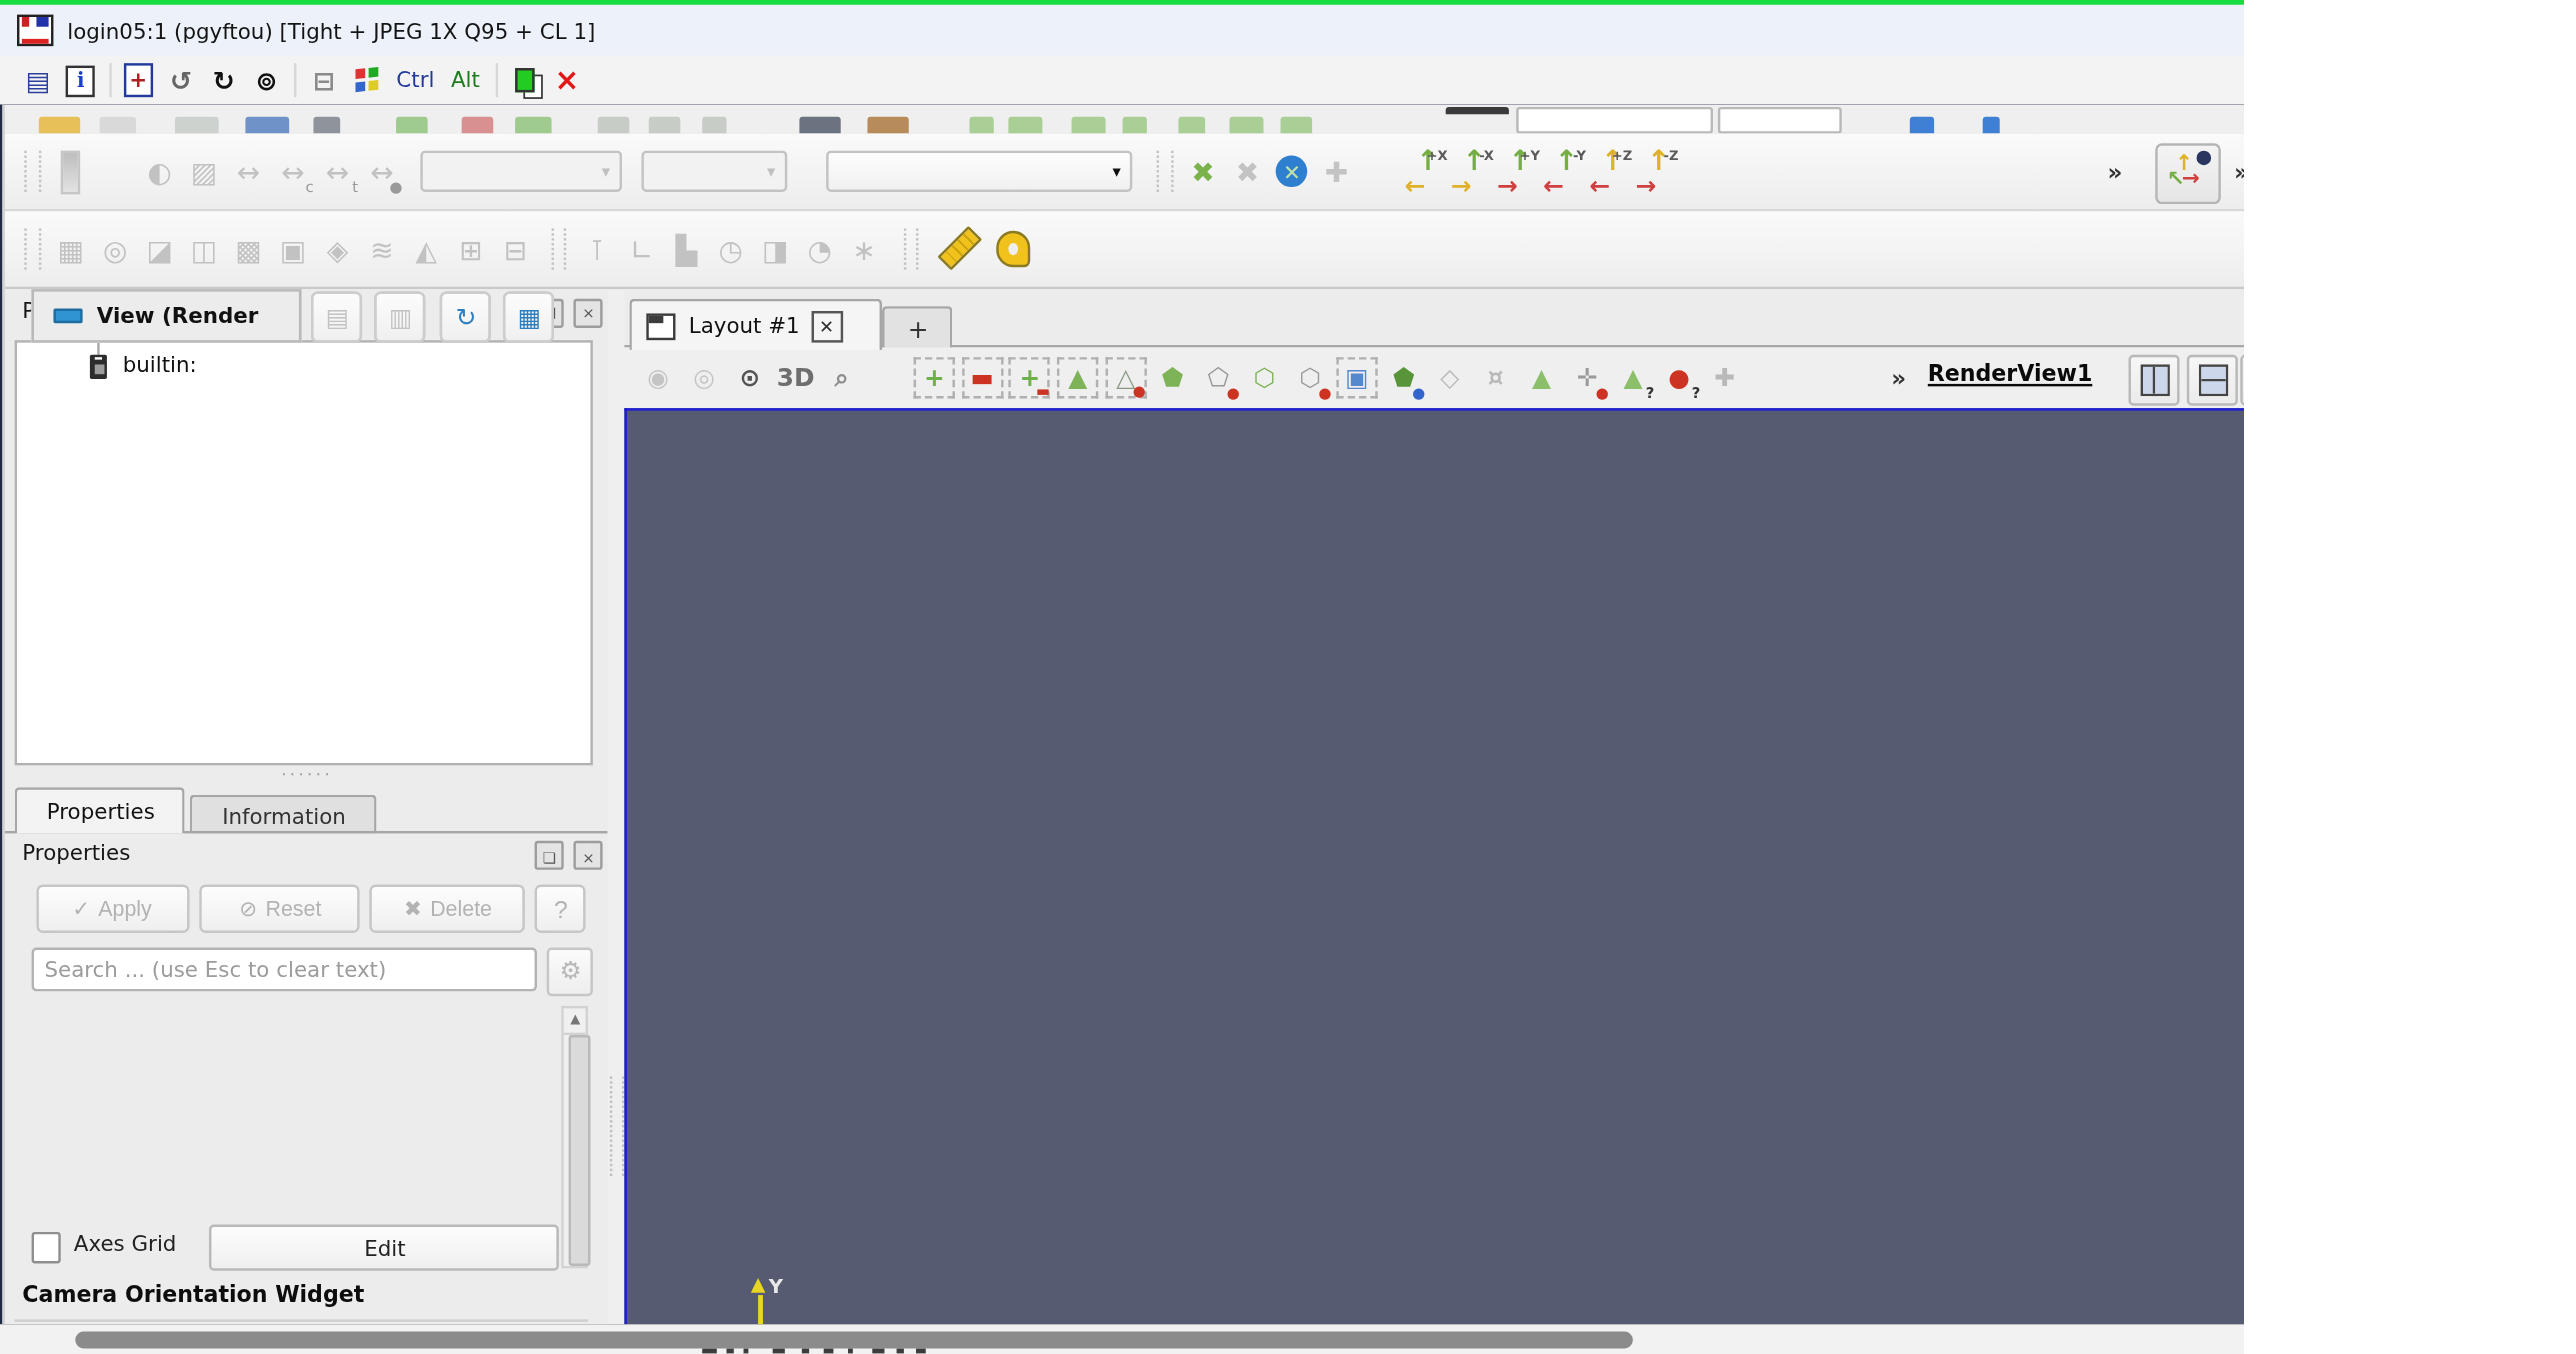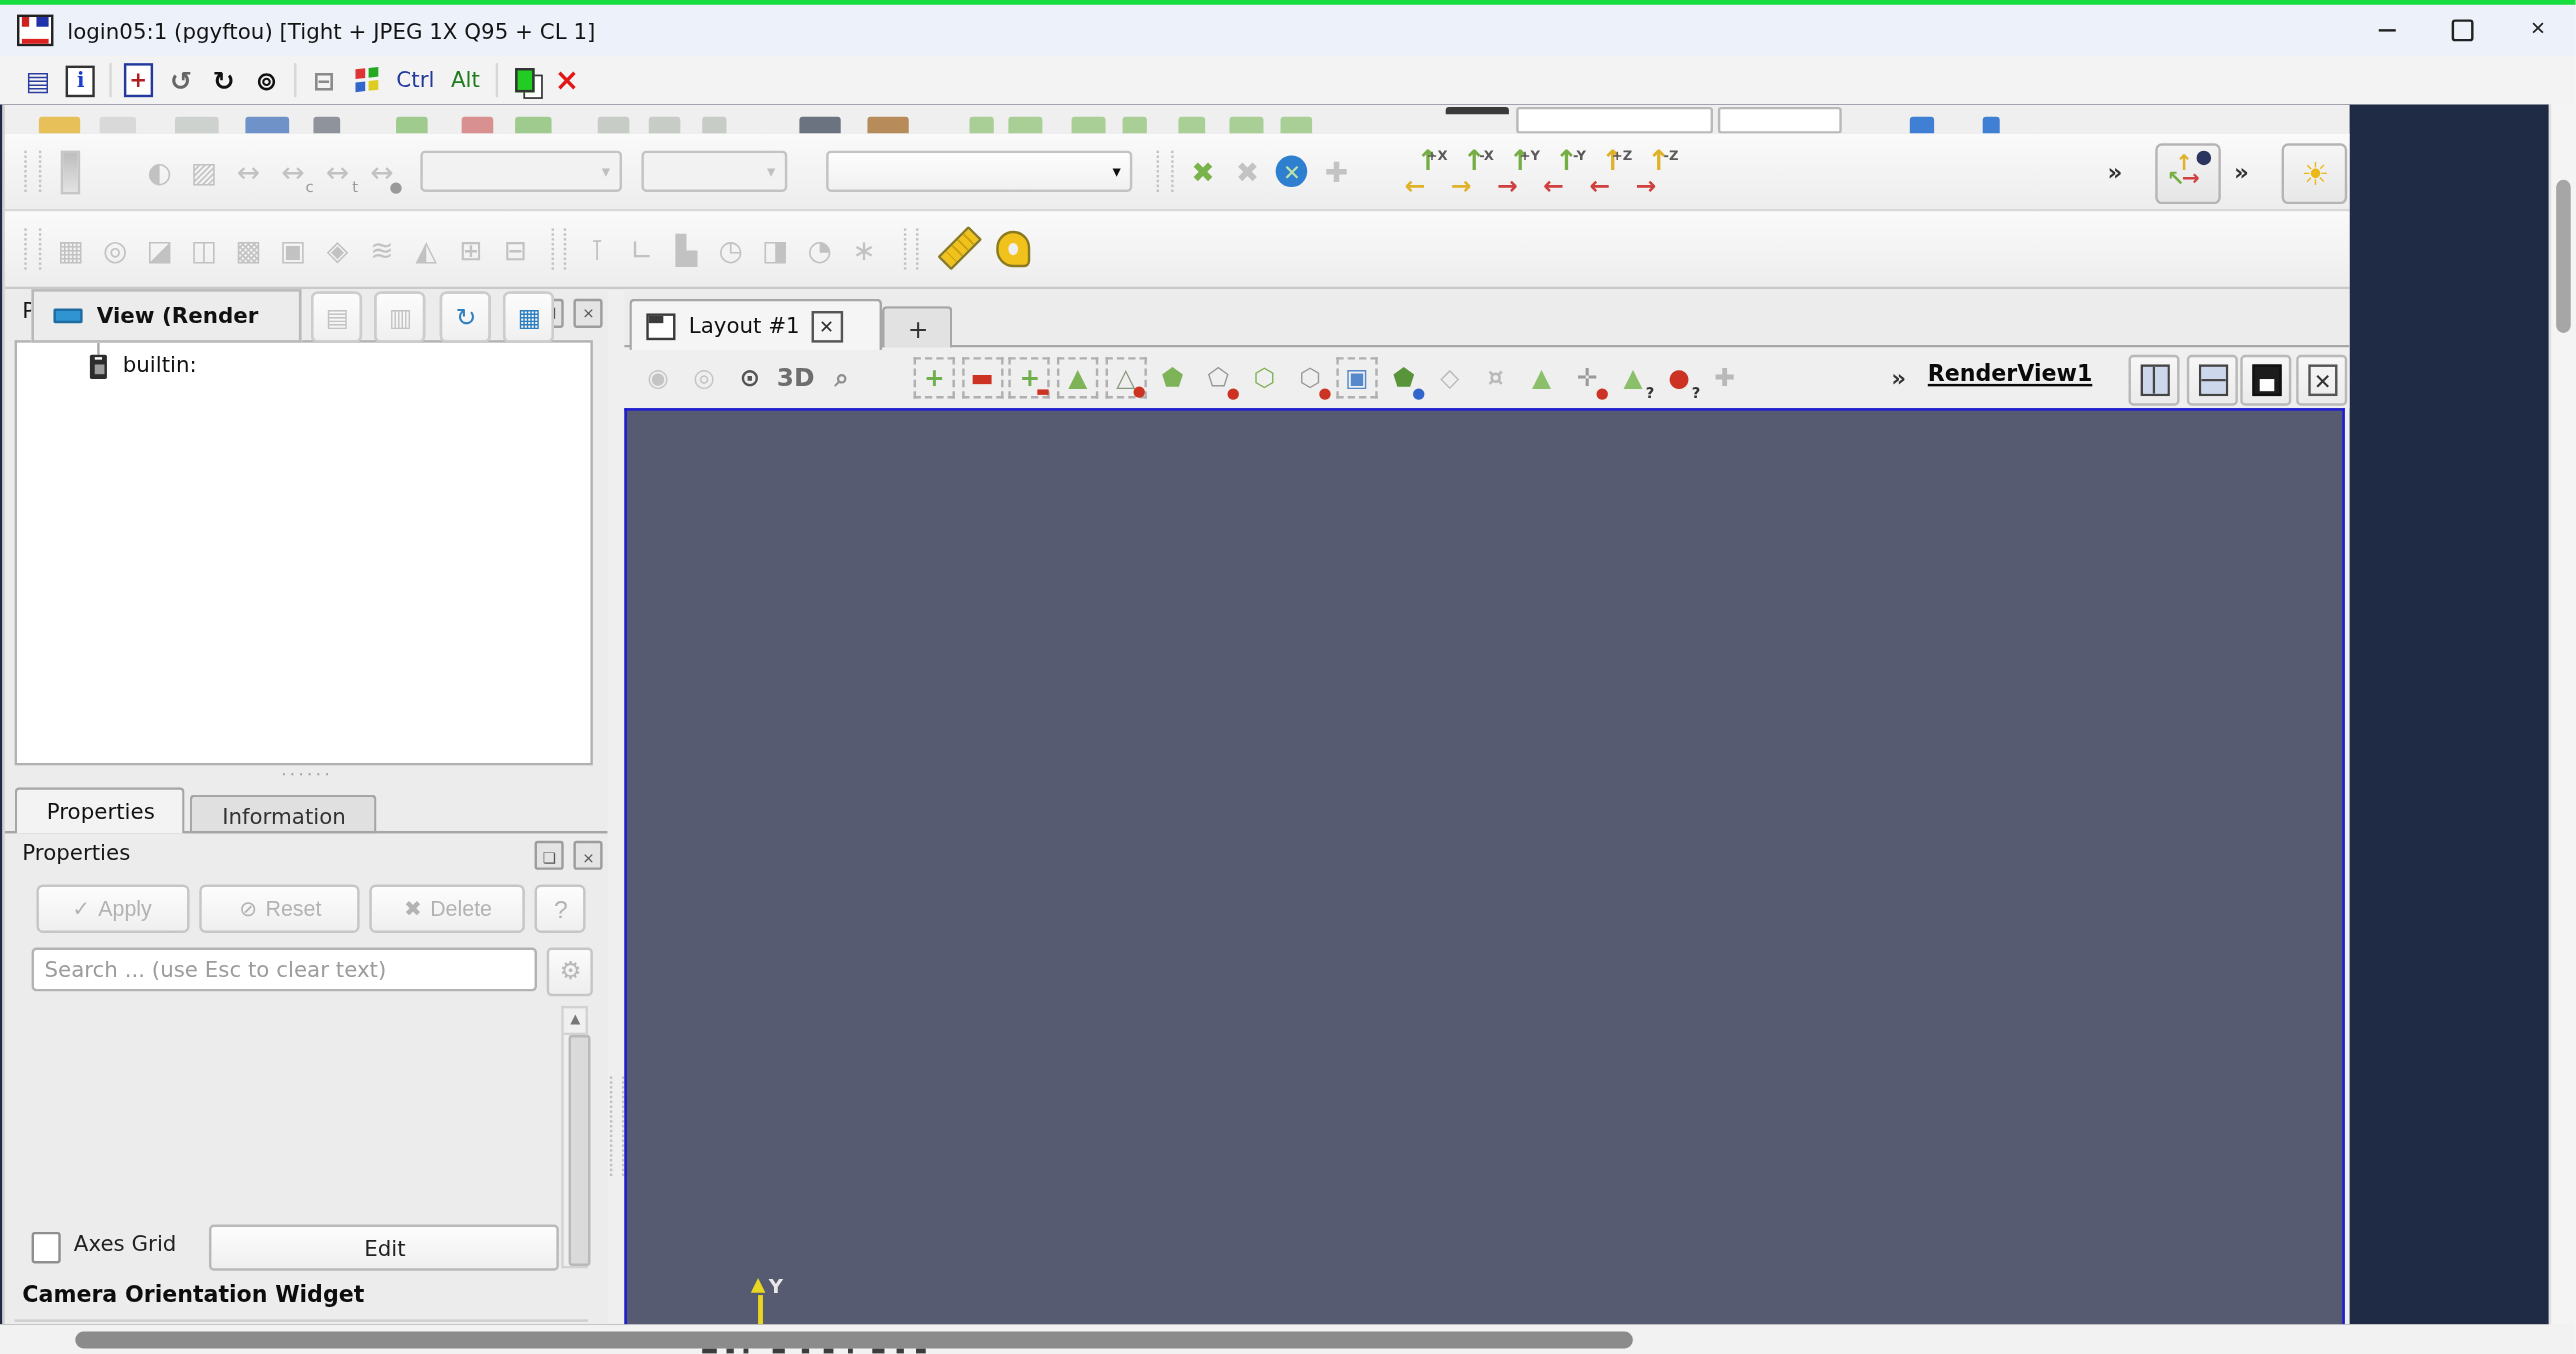--- a/index.html
+++ b/index.html
@@ -1,16 +1,16 @@
 <!DOCTYPE html>
 <html style="font-size:10.8px"><head>
 <meta charset="utf-8">
 <style>
   html,body{margin:0;padding:0;background:#fff;}
-  #stage{width:2576px;height:1354px;overflow:hidden;position:relative;}
+  #stage{width:2244px;height:1354px;overflow:hidden;position:relative;}
   #app{position:absolute;left:0;top:0;width:1060px;height:557px;transform:scale(2.4298);
        transform-origin:0 0;font-family:"DejaVu Sans","Liberation Sans",sans-serif;
        background:#f1f1f1;color:#1a1a1a;}
   .abs{position:absolute;}
   
   .green-top{left:0;top:0;width:100%;height:2px;background:#17dd3f;}
   .titlebar{left:0;top:2px;width:100%;height:21px;background:#edf1f9;display:flex;align-items:center;}
   .vnc-ico{width:12.2px;height:11.5px;border:0.7px solid #222;background:#fff;margin-left:7.4px;position:relative;flex:0 0 auto;}
   .vnc-ico .r{position:absolute;left:0.7px;top:0.7px;width:3.4px;height:3.4px;background:#c22;}
   .vnc-ico .b{position:absolute;right:0.7px;top:0.7px;width:4.7px;height:3.4px;background:#23a;}

